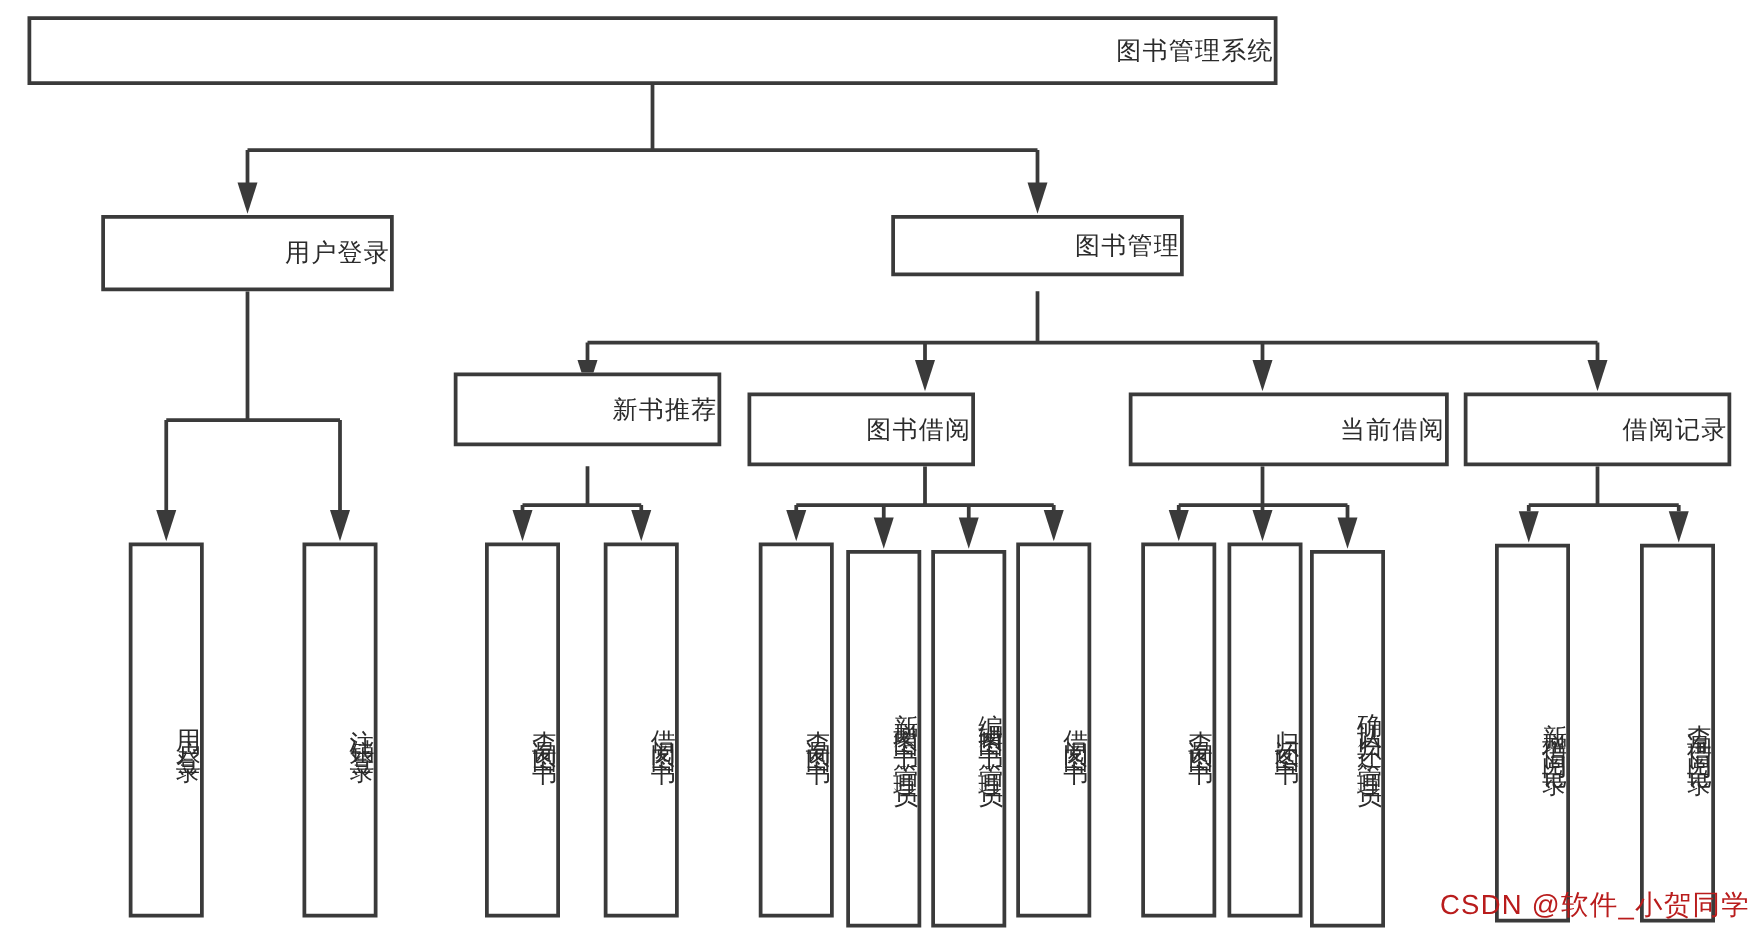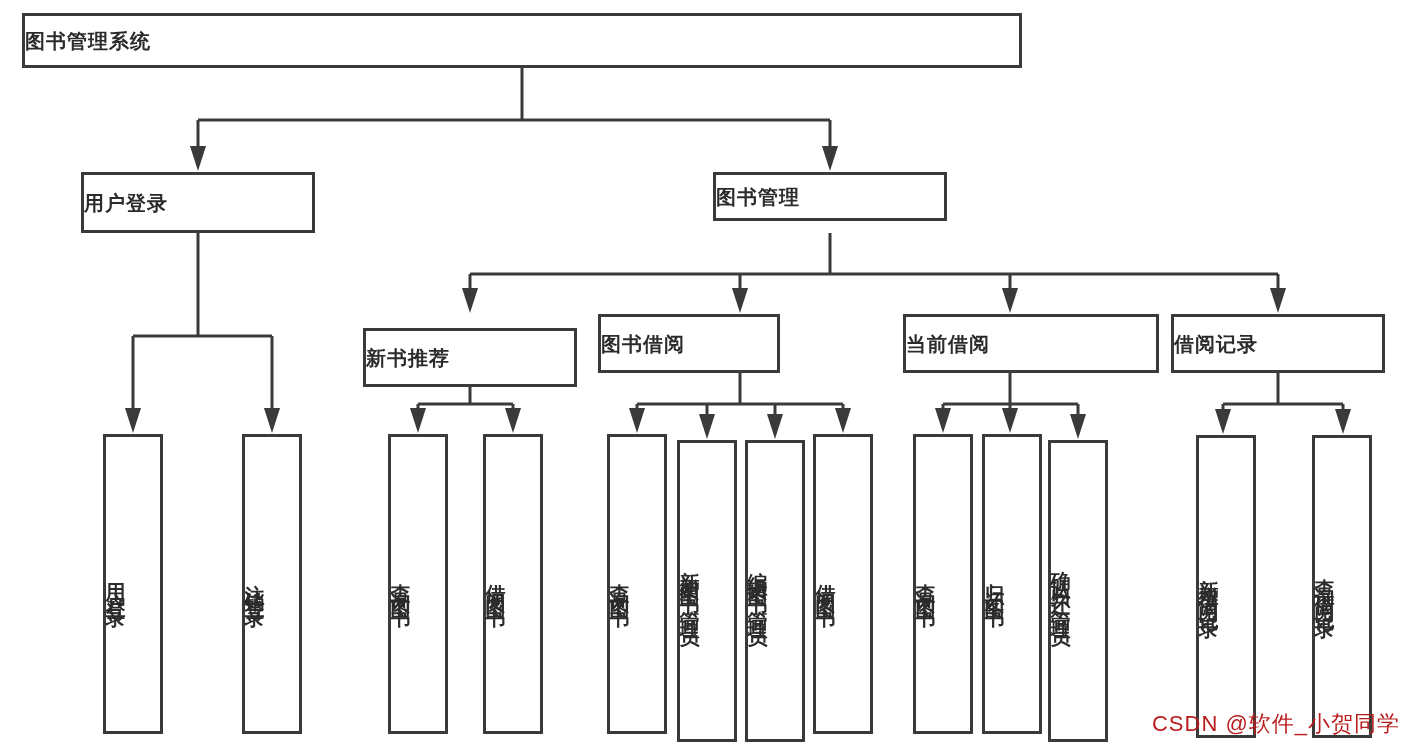--- a/index.html
+++ b/index.html
@@ -2,22 +2,22 @@
 <html><head>
 <meta charset="utf-8">
 <style>
   html,body{margin:0;padding:0;background:#ffffff;}
   body{font-family:"Liberation Sans","DejaVu Sans",sans-serif;}
   .canvas{position:relative;width:1405px;height:747px;background:#ffffff;overflow:hidden;}
   .wires{position:absolute;left:0;top:0;z-index:1;}
   .box{
     position:absolute;z-index:2;box-sizing:border-box;
     border:3px solid #3a3a3a;background:#ffffff;
-    display:flex;align-items:center;justify-content:flex-start;
-    color:#2b2b2b;font-size:20px;line-height:1.2;font-weight:bold;
+    display:flex;align-items:center;justify-content:flex-end;
+    color:#2b2b2b;font-size:20px;line-height:1.2;
   }
   .box.h span{white-space:nowrap;letter-spacing:1px;}
   .box.v span{writing-mode:vertical-rl;text-orientation:mixed;letter-spacing:8px;line-height:1;}
   .watermark{
     position:absolute;right:5px;bottom:8px;z-index:6;
     font-size:22px;color:#b91c1c;letter-spacing:1px;white-space:nowrap;
   }
 </style>
 </head>
 <body>
@@ -60,21 +60,21 @@
     <span>图书管理系统</span>
   </div>
 
   <div class="box h" style="left:81px;top:172px;width:234px;height:61px">
     <span>用户登录</span>
   </div>
   <div class="box h" style="left:713px;top:172px;width:234px;height:49px">
     <span>图书管理</span>
   </div>
 
-  <div class="box h" style="left:363px;top:328px;width:214px;height:59px">
+  <div class="box h" style="left:363px;top:298px;width:214px;height:59px">
     <span>新书推荐</span>
   </div>
   <div class="box h" style="left:598px;top:314px;width:182px;height:59px">
     <span>图书借阅</span>
   </div>
   <div class="box h" style="left:903px;top:314px;width:256px;height:59px">
     <span>当前借阅</span>
   </div>
   <div class="box h" style="left:1171px;top:314px;width:214px;height:59px">
     <span>借阅记录</span>

